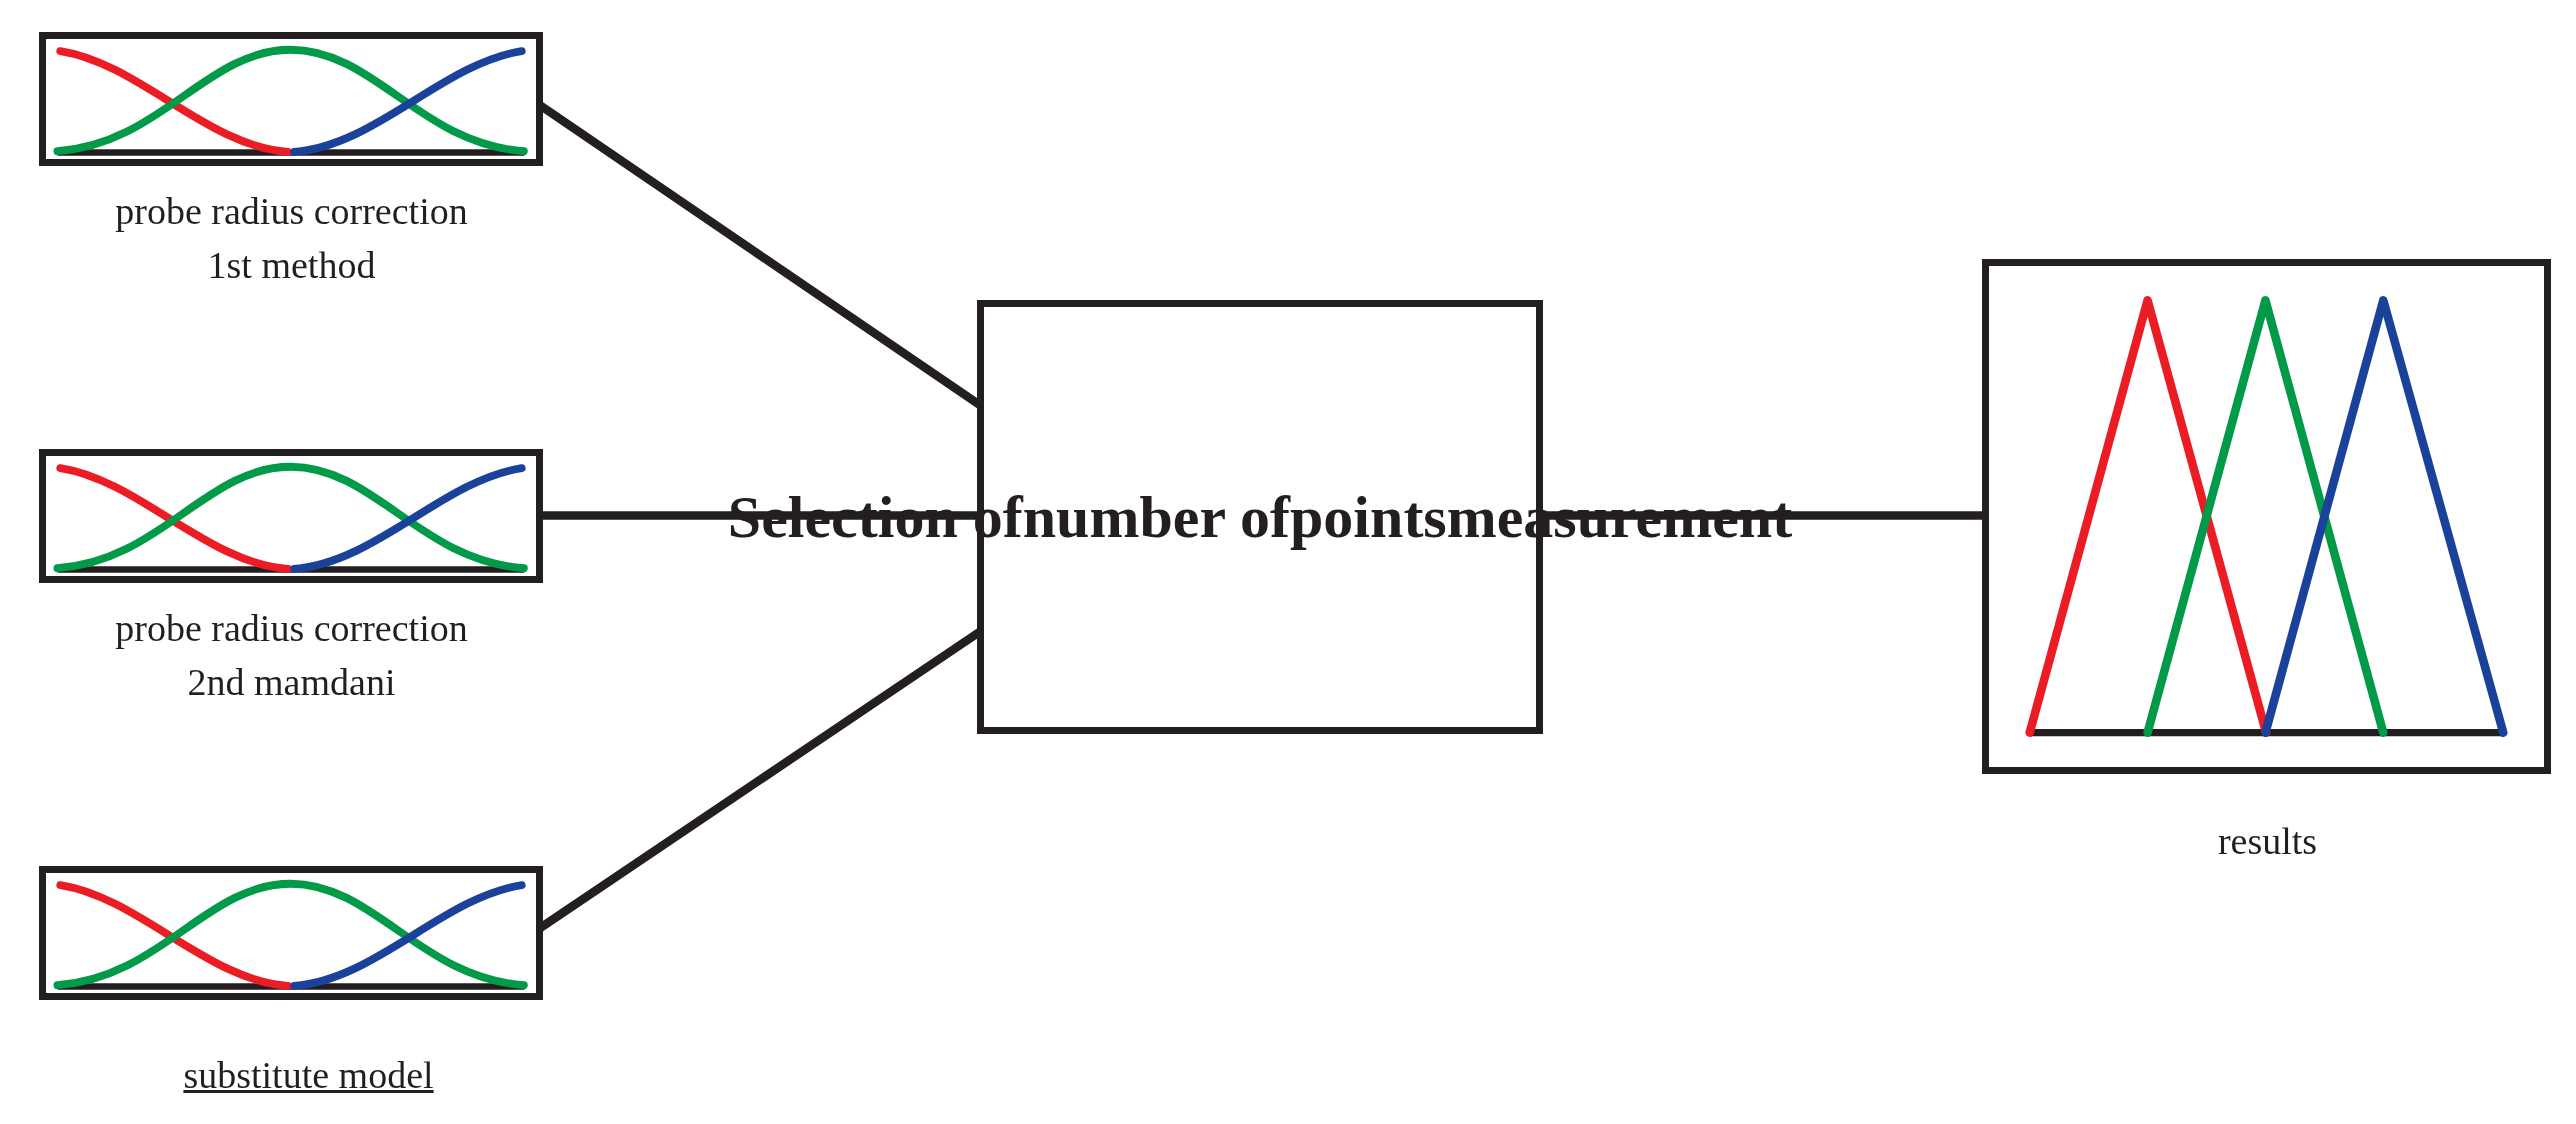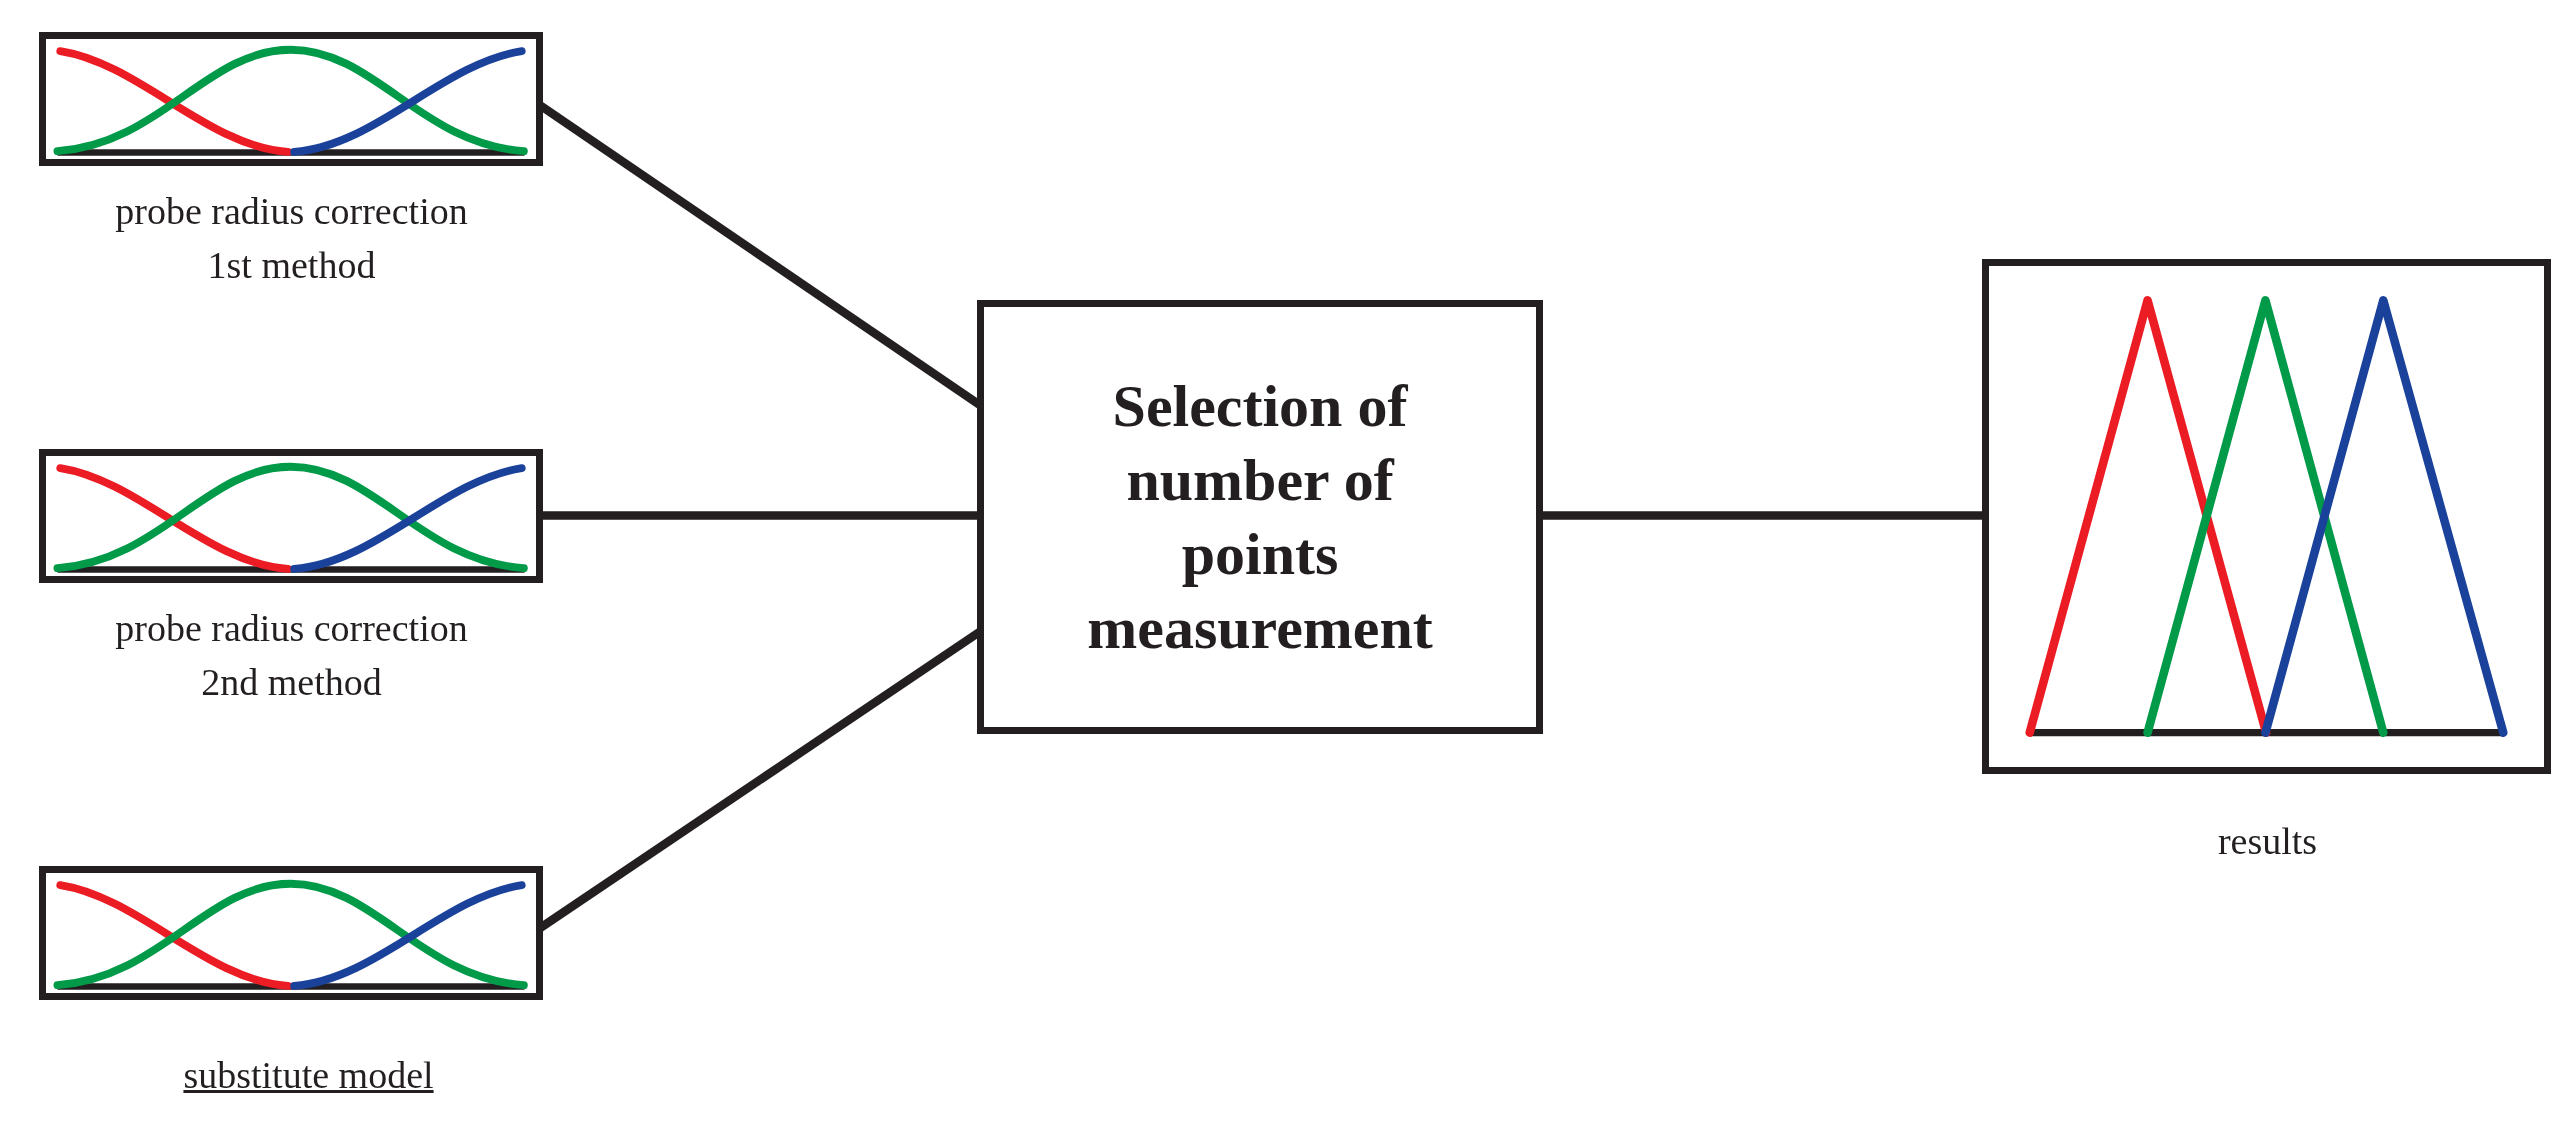--- a/index.html
+++ b/index.html
@@ -28,21 +28,21 @@
     background: #FFFFFF;
     box-sizing: border-box;
     z-index: 1;
   }
   .box svg { display: block; width: 100%; height: 100%; }
   #input-box-1 { left: 39px;  top: 32px;   width: 504px; height: 134px; }
   #input-box-2 { left: 39px;  top: 449px;  width: 504px; height: 134px; }
   #input-box-3 { left: 39px;  top: 866px; width: 504px; height: 134px; }
   #process-box {
     left: 977px; top: 300px; width: 566px; height: 434px;
-    display: flex; flex-direction: column;
+    display: flex; flex-direction: row;
     align-items: center; justify-content: center;
   }
   #output-box  { left: 1982px; top: 259px; width: 569px; height: 515px; }
   .process-line {
     font-size: 60px;
     font-weight: bold;
     line-height: 74px;
     text-align: center;
     white-space: nowrap;
   }
@@ -87,21 +87,21 @@
   <div class="box" id="input-box-2">
     <svg viewBox="0 0 685 168" preserveAspectRatio="none" xmlns="http://www.w3.org/2000/svg">
       <path d="M 16 159 H 669" stroke="#231F20" stroke-width="9" fill="none"></path>
       <path d="M 20 17 C 130 34, 225 150, 338 158" stroke="#EC1C24" stroke-width="11" fill="none" stroke-linecap="round"></path>
       <path d="M 16 157 C 160 147, 225 15, 342 15 C 459 15, 524 147, 668 157" stroke="#009A49" stroke-width="11" fill="none" stroke-linecap="round"></path>
       <path d="M 347 158 C 460 150, 555 34, 665 17" stroke="#1B429B" stroke-width="11" fill="none" stroke-linecap="round"></path>
     </svg>
   </div>
   <div class="caption" id="input-caption-2">
     <div>probe radius correction</div>
-    <div>2nd method</div>
+    <div>2nd mamdani</div>
   </div>
 
   <div class="box" id="input-box-3">
     <svg viewBox="0 0 685 168" preserveAspectRatio="none" xmlns="http://www.w3.org/2000/svg">
       <path d="M 16 159 H 669" stroke="#231F20" stroke-width="9" fill="none"></path>
       <path d="M 20 17 C 130 34, 225 150, 338 158" stroke="#EC1C24" stroke-width="11" fill="none" stroke-linecap="round"></path>
       <path d="M 16 157 C 160 147, 225 15, 342 15 C 459 15, 524 147, 668 157" stroke="#009A49" stroke-width="11" fill="none" stroke-linecap="round"></path>
       <path d="M 347 158 C 460 150, 555 34, 665 17" stroke="#1B429B" stroke-width="11" fill="none" stroke-linecap="round"></path>
     </svg>
   </div>

